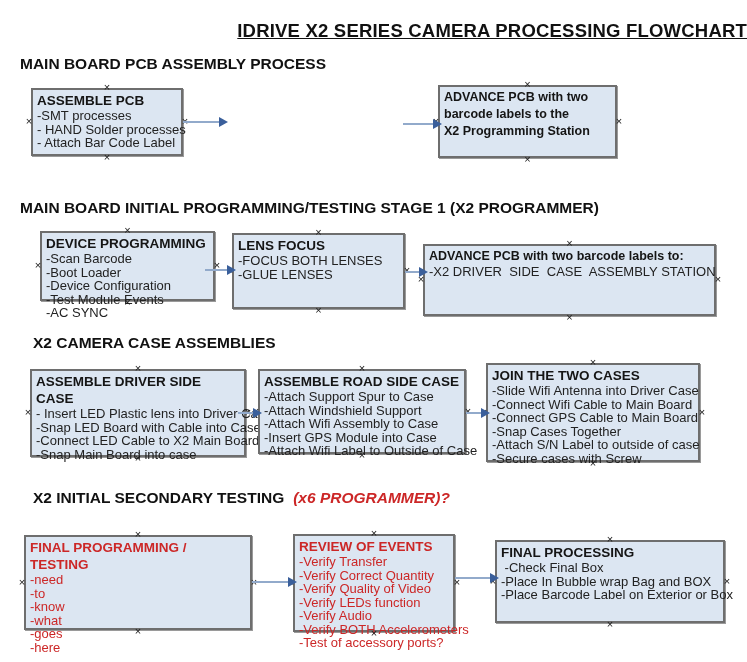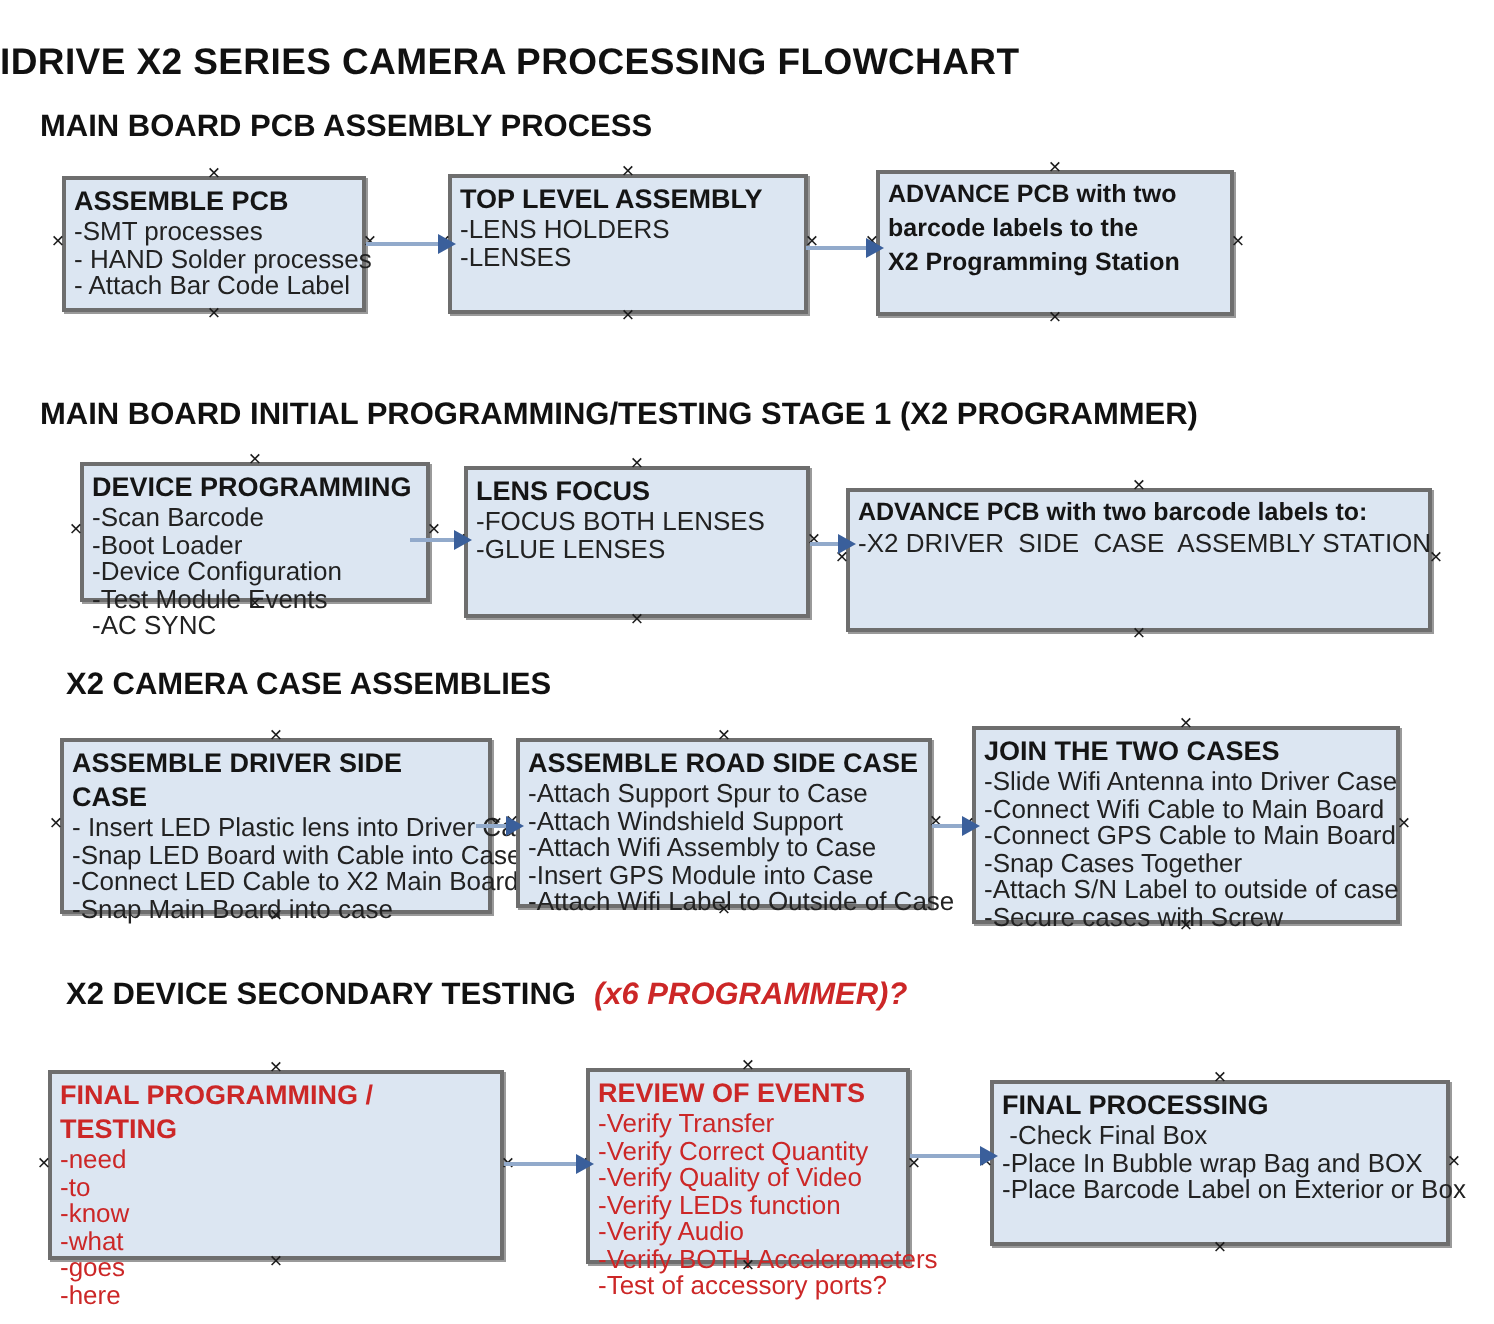--- a/index.html
+++ b/index.html
@@ -1,20 +1,20 @@
 <!DOCTYPE html>
 <html style="--fill: #dce6f2; --bord: #6e6e6e; --aline: #92aacb; --ahead: #3a5f9b; --red: #cc2727;"><head>
 <meta charset="utf-8">
 <style>
   html,body{margin:0;padding:0;background:#fff;}
   .canvas{position:relative;width:747px;height:662px;background:#ffffff;
           font-family:"Liberation Sans",sans-serif;overflow:hidden;color:#151515;}
 
-  .title{position:absolute;top:20px;left:0;width:100%;text-align:left;
-         font-size:18.5px;font-weight:bold;letter-spacing:.2px;margin:0;color:#111;}
+  .title{position:absolute;top:20px;left:0;width:100%;text-align:right;
+         font-size:18.5px;font-weight:bold;letter-spacing:.2px;margin:0;color:#111;text-decoration:underline;}
 
   .sec{position:absolute;margin:0;font-size:15.5px;font-weight:bold;color:#111;white-space:pre;text-align:center;}
   .sec1{top:55px;left:20px}
   .sec2{top:199px;left:20px}
   .sec3{top:334px;left:33px}
   .sec4{top:489px;left:33px}
   .sec4 .redpart{color:var(--red,#cc2727);margin-left:9px;font-style:italic;}
 
   .box{position:absolute;background:var(--fill,#dce6f2);border:2px solid var(--bord,#6e6e6e);
        box-shadow:1px 1px 0 #9a9a9a;padding:2px 4px;box-sizing:border-box;}
@@ -65,46 +65,35 @@
 </head>
 <body>
 
 <div class="canvas">
 
   <h1 class="title">IDRIVE X2  SERIES CAMERA PROCESSING FLOWCHART</h1>
 
   <h2 class="sec sec1">MAIN BOARD PCB ASSEMBLY PROCESS</h2>
   <h2 class="sec sec2">MAIN BOARD INITIAL PROGRAMMING/TESTING STAGE 1 (X2 PROGRAMMER)</h2>
   <h2 class="sec sec3">X2 CAMERA CASE ASSEMBLIES</h2>
-  <h2 class="sec sec4"><span>X2 DEVICE SECONDARY TESTING</span><span class="redpart">(x6 PROGRAMMER)?</span></h2>
+  <h2 class="sec sec4"><span>X2 INITIAL SECONDARY TESTING</span><span class="redpart">(x6 PROGRAMMER)?</span></h2>
 
   <div class="box b11">
     <span class="h hT"></span>
       <span class="h hB"></span>
       <span class="h hL"></span>
       <span class="h hR"></span>
     <div class="bt">ASSEMBLE PCB</div>
     <div>
         <div class="item">-SMT processes</div>
         <div class="item">- HAND Solder processes</div>
         <div class="item">- Attach Bar Code Label</div>
       </div>
   </div>
 
-  <div class="box b12">
-    <span class="h hT"></span>
-      <span class="h hB"></span>
-      <span class="h hL"></span>
-      <span class="h hR"></span>
-    <div class="bt">TOP LEVEL ASSEMBLY</div>
-    <div>
-        <div class="item">-LENS HOLDERS</div>
-        <div class="item">-LENSES</div>
-      </div>
-  </div>
 
   <div class="box b13 small-title">
     <span class="h hT"></span>
       <span class="h hB"></span>
       <span class="h hL"></span>
       <span class="h hR"></span>
     <div class="bt">ADVANCE PCB with two
 barcode labels to the
 X2 Programming Station</div>
     <div></div>

